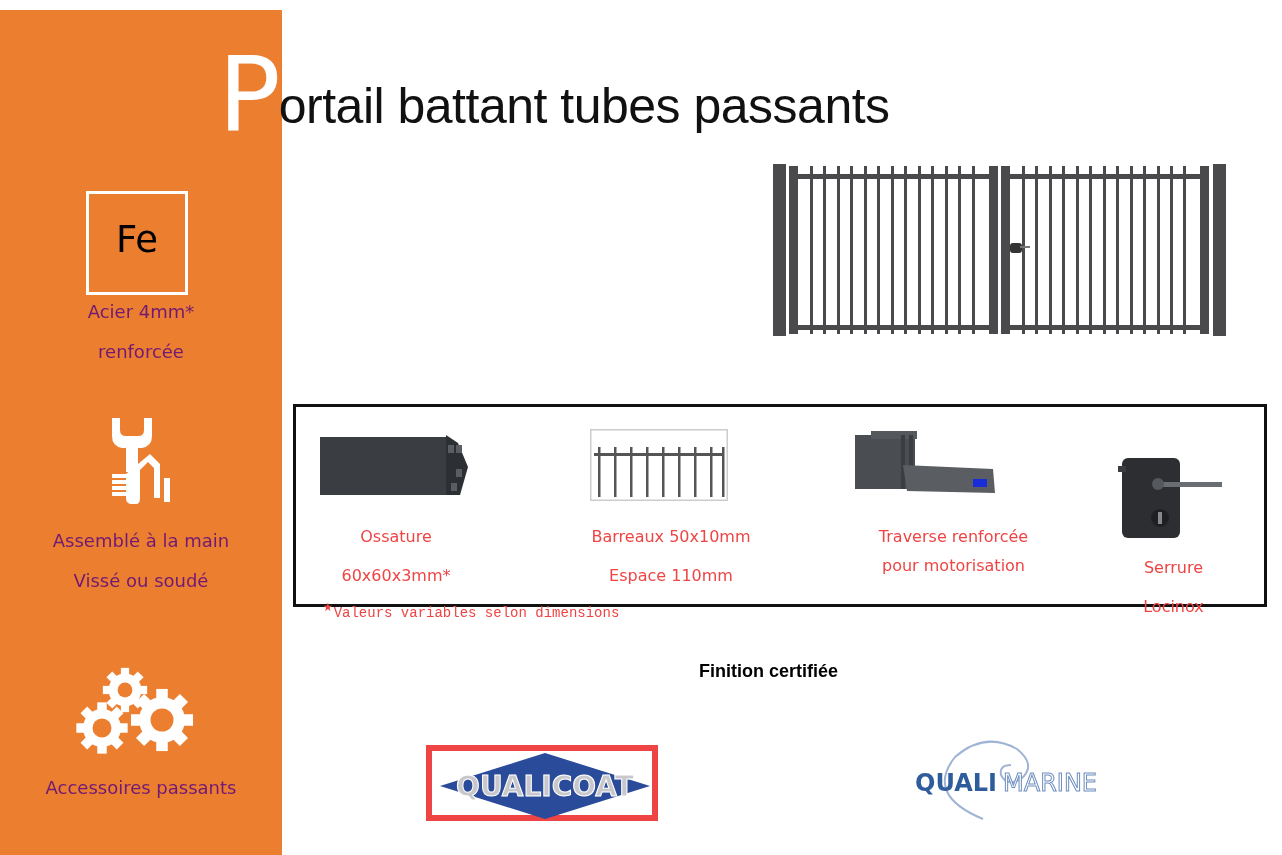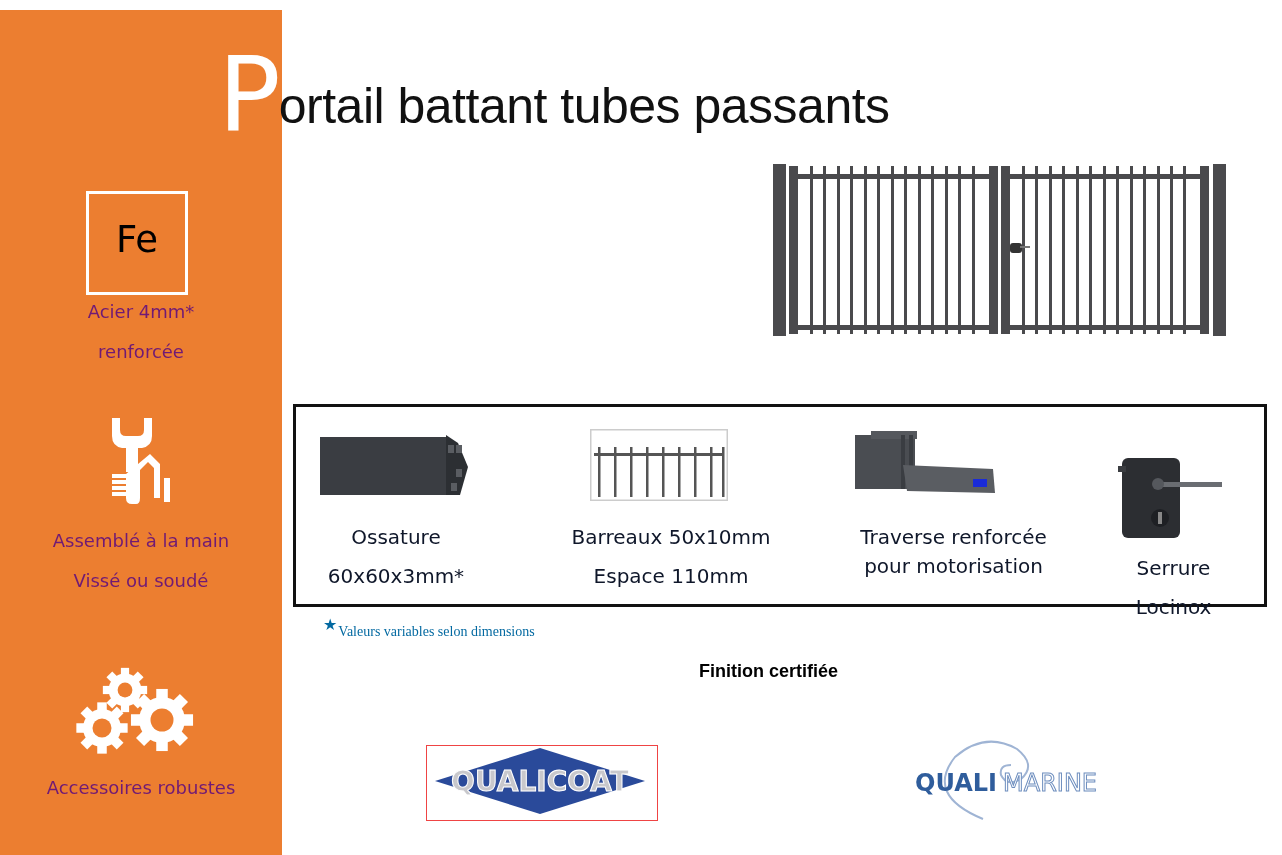--- a/index.html
+++ b/index.html
@@ -7,25 +7,25 @@
   .sidebar { position: absolute; left: 0; top: 10px; width: 282px; height: 845px; background: #EC7E30; }
   .side-text { position: absolute; left: 0; width: 282px; text-align: center; color: #701a75; font-family: "DejaVu Sans", sans-serif; font-size: 18px; line-height: 20px; }
   .fe-box { position: absolute; left: 86px; top: 181px; width: 96px; height: 98px; border: 3px solid #ffffff; }
   .fe-box span { position: absolute; left: 0; right: 0; top: 24px; text-align: center; color: #000000; font-size: 37px; font-family: "DejaVu Sans", sans-serif; font-weight: normal; }
   .title { position: absolute; top: 42px; left: 218px; white-space: nowrap; color: #111; font-family: "DejaVu Sans", sans-serif; }
   .title .bigP { color: #ffffff; font-size: 104px; line-height: 104px; display: inline-block; vertical-align: bottom; }
   .title .rest { font-size: 50px; line-height: 60px; display: inline-block; vertical-align: bottom; margin-left: -2px; letter-spacing: -0.5px; position: relative; top: -10px; font-family: "Liberation Sans", sans-serif; }
   .gate { position: absolute; left: 770px; top: 160px; width: 460px; height: 180px; }
   .features { position: absolute; left: 293px; top: 404px; width: 968px; height: 197px; border: 3px solid #111; background: #fff; }
   .feat { position: absolute; top: 0; height: 197px; text-align: center; }
-  .feat .label { position: absolute; left: 0; right: 0; color: #0f172a; font-family: "DejaVu Sans", sans-serif; font-size: 20px; line-height: 20px; }
-  .footnote { position: absolute; left: 323px; top: 615px; font-family: Liberation Serif, serif; font-size: 14px; color: #0369a1; }
+  .feat .label { position: absolute; left: 0; right: 0; color: #ef4444; font-family: "DejaVu Sans", sans-serif; font-size: 16px; line-height: 20px; }
+  .footnote { position: absolute; left: 323px; top: 596px; font-family: Liberation Mono, monospace; font-size: 14px; color: #ef4444; }
   .footnote .star { font-size: 16px; vertical-align: super; margin-right: 1px; }
   .finition { position: absolute; left: 699px; top: 661px; font-family: "Liberation Sans", sans-serif; font-weight: bold; font-size: 18px; color: #000000; }
-  .qualicoat { position: absolute; left: 426px; top: 745px; width: 232px; height: 76px; border: 1px solid #ef4444; background: #fff; box-sizing: border-box; }
+  .qualicoat { position: absolute; left: 426px; top: 745px; width: 232px; height: 76px; border: 6px solid #ef4444; background: #fff; box-sizing: border-box; }
   .qualimarine { position: absolute; left: 905px; top: 735px; width: 230px; height: 90px; }
 </style>
 </head>
 <body>
 
 <div class="sidebar">
   <div class="fe-box">
     <span>Fe</span>
   </div>
   <div class="side-text" style="top:292px;">Acier 4mm*</div>
@@ -65,21 +65,21 @@
       </g>
     <g transform="translate(32,66) scale(0.95)">
         <use href="#gear"></use>
         <circle cx="0" cy="0" r="10" fill="#EC7E30"></circle>
       </g>
     <g transform="translate(92,58) scale(1.15)">
         <use href="#gear"></use>
         <circle cx="0" cy="0" r="10" fill="#EC7E30"></circle>
       </g>
   </svg>
-  <div class="side-text" style="top:768px;">Accessoires robustes</div>
+  <div class="side-text" style="top:768px;">Accessoires passants</div>
 </div>
 
 <div class="title">
   <span class="bigP">P</span><span class="rest">ortail battant tubes passants</span>
 </div>
 
 <svg class="gate" viewBox="0 0 460 180">
   <g fill="#4a4a4d">
 
     <rect x="3" y="4" width="13" height="172"></rect>

